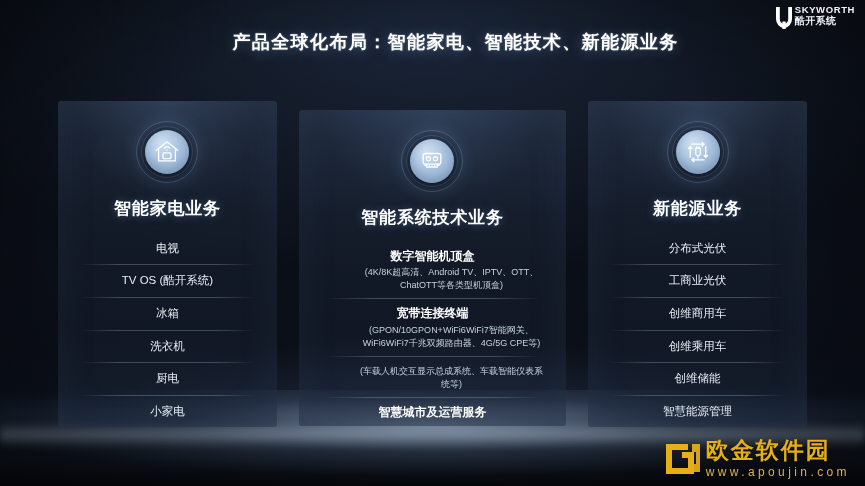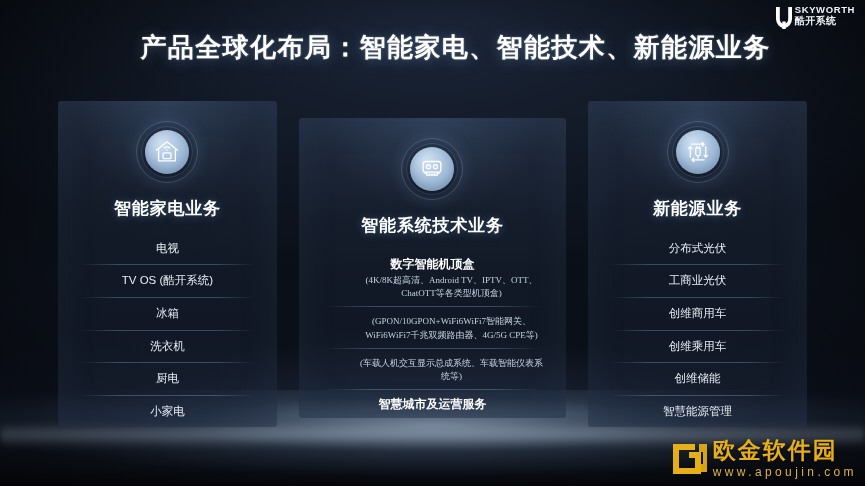--- a/index.html
+++ b/index.html
@@ -47,42 +47,42 @@
   }
   .logo-cn {
     font-size:10px; font-weight:bold; color:#eef2f7;
     letter-spacing:0.4px; margin-top:1px;
   }
 
   
   .title {
     position:absolute; top:30px; left:0; right:0;
     text-align:center; z-index:6;
-    font-size:26px; font-weight:bold; color:#ffffff;
+    font-size:18px; font-weight:bold; color:#ffffff;
     letter-spacing:1.4px;
     text-shadow:0 2px 14px rgba(110,150,200,0.45), 0 0 2px rgba(255,255,255,0.4);
     padding-left:46px;
   }
 
   
   .board {
     position:absolute; top:86px; left:58px; right:58px; bottom:44px;
     display:flex; gap:22px; z-index:5;align-items:center;
   }
   .panel {
     position:relative;
     flex:1 1 0;
     border-radius:3px;
     background:
       linear-gradient(180deg, rgba(46,60,84,0.50) 0%, rgba(30,41,60,0.46) 34%, rgba(24,33,50,0.48) 70%, rgba(30,42,62,0.52) 100%);
     box-shadow:inset 0 0 42px rgba(90,120,160,0.10);
     padding-top:14px;
     overflow:hidden;
   }
-  .panel.mid { flex:1.22 1 0; margin-top:-4px; margin-bottom:-12px;font-family:Liberation Serif, serif; }
+  .panel.mid { flex:1.22 1 0; margin-top:-4px; margin-bottom:-12px; }
   .panel::before {
     content:""; position:absolute; inset:0;
     background:radial-gradient(ellipse 60% 44% at 50% 0%, rgba(120,160,210,0.16) 0%, rgba(0,0,0,0) 70%);
     pointer-events:none;
   }
 
   
   .badge {
     position:relative; width:62px; height:62px; margin:6px auto 0;
   }
@@ -130,21 +130,21 @@
   .mid .item-main { font-weight:bold; font-size:12px; color:#ffffff; }
   .item-sub {
     margin-top:2px;
     font-size:9px; color:#c6d2e2; line-height:1.45;
     padding:0 6px;
     margin-left:38px;
   }
 
   
   .watermark {
-    position:absolute; right:8px; bottom:6px; z-index:9;
+    position:absolute; right:15px; bottom:6px; z-index:9;
     display:flex; align-items:center; gap:2px;
     opacity:0.96;
   }
   .wm-mark { width:42px; height:42px; }
   .wm-right { display:flex; flex-direction:column; }
   .wm-cn {
     font-size:23px; font-weight:bold; color:#f0b617;
     letter-spacing:2px; line-height:1;
     text-shadow:0 1px 2px rgba(0,0,0,0.6);
   }
@@ -230,20 +230,21 @@
         </svg>
       </div>
     </div>
     <div class="panel-title">智能系统技术业务</div>
     <div class="items">
       <div class="item">
         <div class="item-main">数字智能机顶盒</div>
         <div class="item-sub">(4K/8K超高清、Android TV、IPTV、OTT、ChatOTT等各类型机顶盒)</div>
       </div>
       <div class="item">
+        <div class="item-main">宽带连接终端</div>
         <div class="item-sub">(GPON/10GPON+WiFi6WiFi7智能网关、WiFi6WiFi7千兆双频路由器、4G/5G CPE等)</div>
       </div>
       <div class="item">
         <div class="item-sub">(车载人机交互显示总成系统、车载智能仪表系统等)</div>
       </div>
       <div class="item">
         <div class="item-main">智慧城市及运营服务</div>
       </div>
     </div>
   </div>

